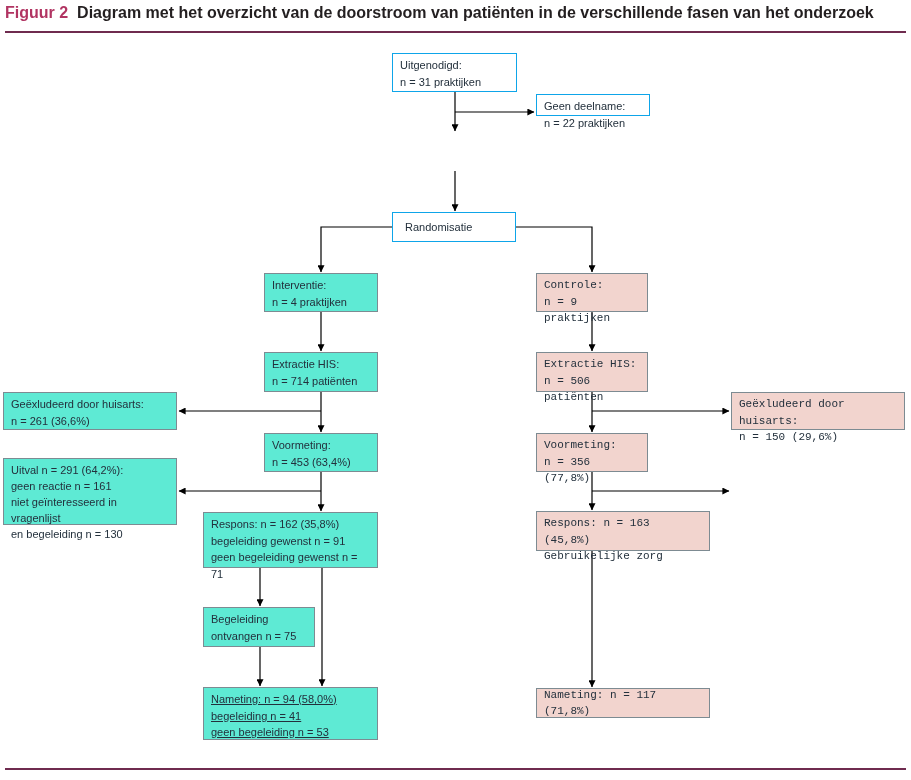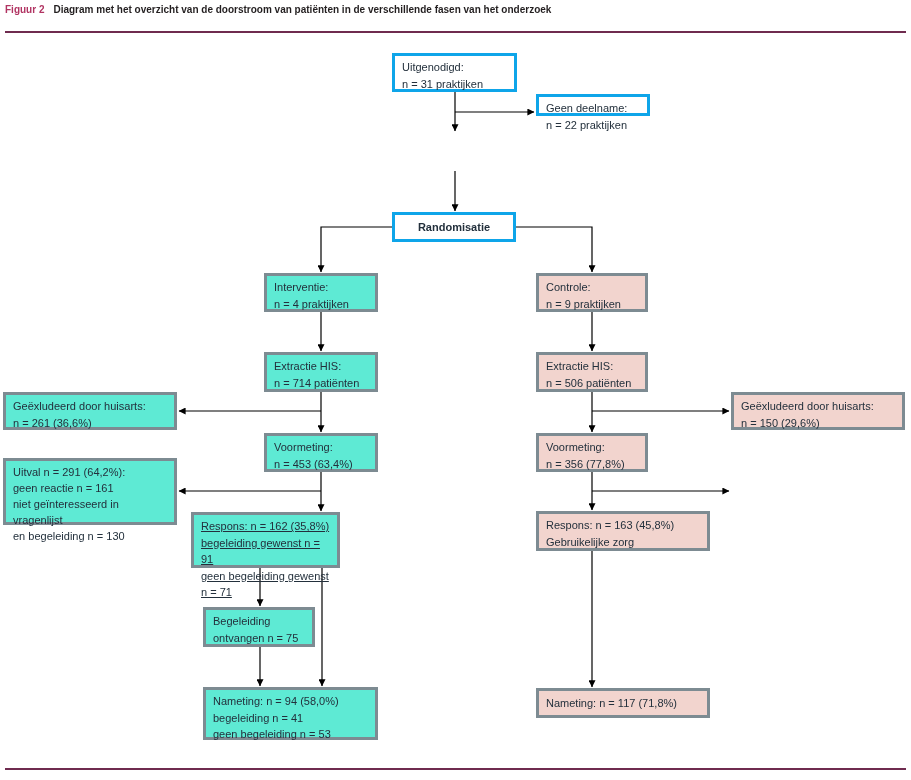--- a/index.html
+++ b/index.html
@@ -1,35 +1,35 @@
 <!DOCTYPE html>
 <html><head>
 <meta charset="utf-8">
 <style>
   html,body{margin:0;padding:0;background:#ffffff;}
   body{width:911px;height:780px;position:relative;overflow:hidden;
        font-family:"Liberation Sans","DejaVu Sans",sans-serif;}
   .stage{position:absolute;left:0;top:0;width:911px;height:780px;}
 
   .fig-title{position:absolute;left:5px;top:4px;width:900px;
-             font-size:10px;font-weight:bold;color:#231f20;
+             font-size:16px;font-weight:bold;color:#231f20;
              display:flex;gap:9px;white-space:nowrap;}
   .fig-title .fig-label{color:#b13462;}
   .rule{position:absolute;left:5px;width:901px;height:2px;background:#6f2b4f;}
   .rule.top{top:31px;}
   .rule.bottom{top:768px;}
 
   svg.connectors{position:absolute;left:0;top:0;width:911px;height:780px;}
 
-  .box{position:absolute;box-sizing:border-box;border:3px solid #0ea5e9;
+  .box{position:absolute;box-sizing:border-box;border:1px solid #0ea5e9;
        font-size:11px;line-height:16.5px;color:#23303c;
        padding:3px 7px 2px 7px;background:#ffffff;}
   .box.blue{background:#5eead4;border-color:#7d8b92;}
-  .box.pink{background:#f2d4ce;border-color:#7d8b92;}
-  .box.center{display:flex;align-items:center;justify-content:center;padding:4px;font-weight:bold;}
+  .box.pink{background:#f2d4ce;border-color:#7d8b92;font-family:Liberation Mono, monospace;}
+  .box.center{display:flex;align-items:center;justify-content:flex-start;padding:12px;}
   .box.vcenter{display:flex;align-items:center;padding-top:0;padding-bottom:0;}
 </style>
 </head>
 <body>
 
 <div class="stage">
 
   <div class="fig-title">
     <span class="fig-label">Figuur 2</span>
     <span>Diagram met het overzicht van de doorstroom van patiënten in de verschillende fasen van het onderzoek</span>
@@ -98,30 +98,30 @@
   <div class="box blue" style="left:3px;top:392px;width:174px;height:38px;">
     <div>Geëxludeerd door huisarts:</div>
     <div>n = 261 (36,6%)</div>
   </div>
   <div class="box blue" style="left:3px;top:458px;width:174px;height:67px;line-height:16px;">
     <div>Uitval n = 291 (64,2%):</div>
     <div>geen reactie n = 161</div>
     <div>niet geïnteresseerd in vragenlijst</div>
     <div>en begeleiding n = 130</div>
   </div>
-  <div class="box blue" style="left:191px;top:512px;width:149px;height:56px;text-decoration:underline;">
+  <div class="box blue" style="left:203px;top:512px;width:175px;height:56px;">
     <div>Respons: n = 162 (35,8%)</div>
     <div>begeleiding gewenst n = 91</div>
     <div>geen begeleiding gewenst n = 71</div>
   </div>
   <div class="box blue" style="left:203px;top:607px;width:112px;height:40px;">
     <div>Begeleiding</div>
     <div>ontvangen n = 75</div>
   </div>
-  <div class="box blue" style="left:203px;top:687px;width:175px;height:53px;">
+  <div class="box blue" style="left:203px;top:687px;width:175px;height:53px;text-decoration:underline;">
     <div>Nameting: n = 94 (58,0%)</div>
     <div>begeleiding n = 41</div>
     <div>geen begeleiding n = 53</div>
   </div>
 
   <div class="box pink" style="left:536px;top:273px;width:112px;height:39px;">
     <div>Controle:</div>
     <div>n = 9 praktijken</div>
   </div>
   <div class="box pink" style="left:536px;top:352px;width:112px;height:40px;">

